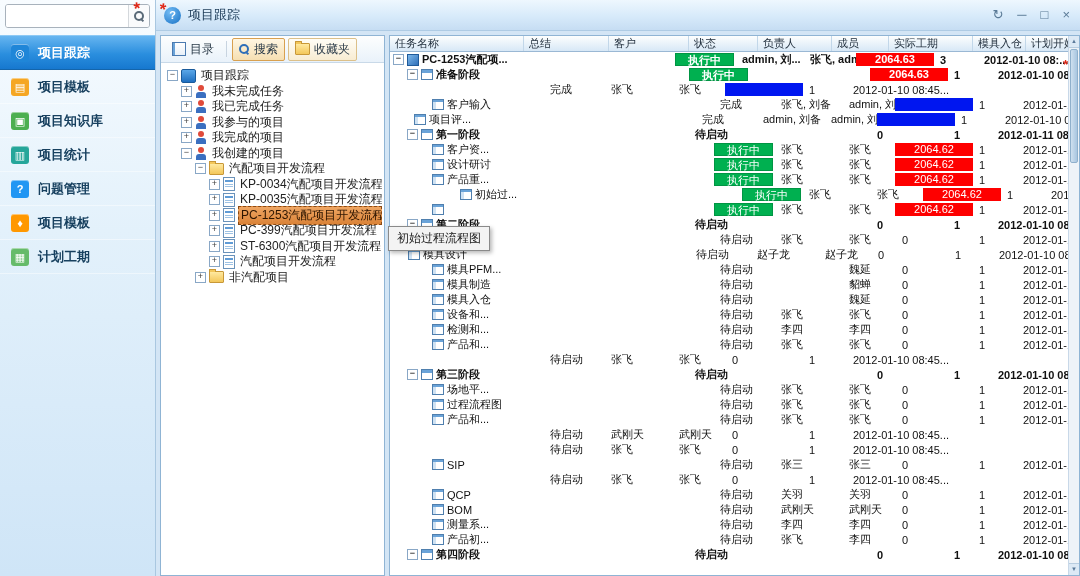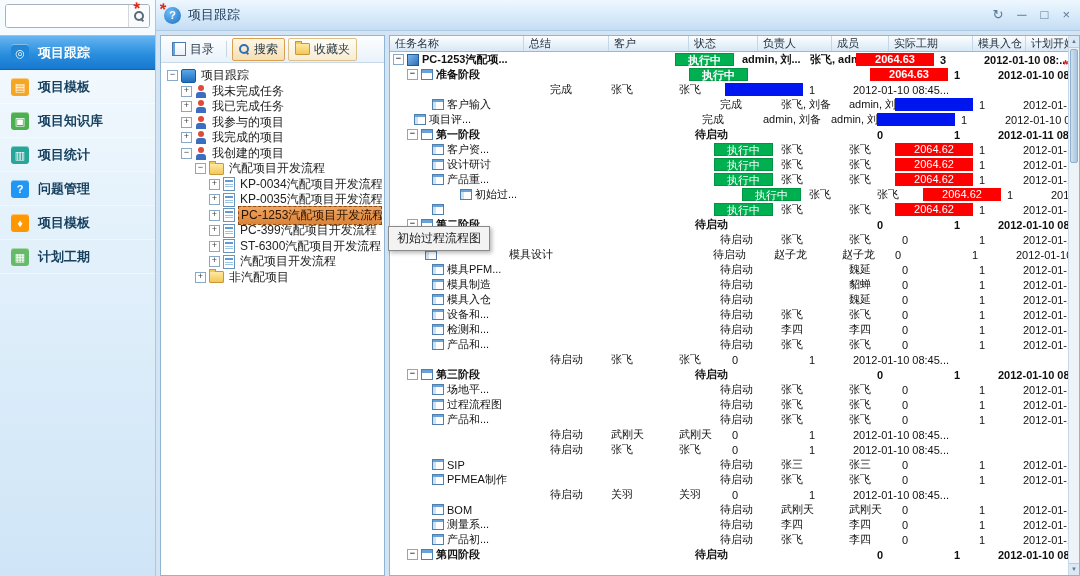--- a/index.html
+++ b/index.html
@@ -645,21 +645,21 @@
                   <span class="numtxt">0</span>
                 </div>
                 <div class="cell planned" style="width: 47px;">
                   <span class="ctext">1</span>
                 </div>
                 <div class="cell start">
                   <span class="ctext">2012-01-10 08:45...</span>
                 </div>
               </div>
               <div class="trow">
-                <div class="cell name" style="width: 128px; padding-left: 35px; justify-content: space-between;">
+                <div class="cell name" style="width: 128px; padding-left: 18px;">
                   <span class="gi gi-task"></span>
                   <span class="nm">模具设计</span>
                 </div>
                 <div class="cell summary" style="width: 79px;">
                   <span class="ctext"></span>
                 </div>
                 <div class="cell customer" style="width: 74px;">
                   <span class="ctext"></span>
                 </div>
                 <div class="cell status" style="width: 63px;">
@@ -1084,50 +1084,50 @@
                   <span class="numtxt">0</span>
                 </div>
                 <div class="cell planned" style="width: 47px;">
                   <span class="ctext">1</span>
                 </div>
                 <div class="cell start">
                   <span class="ctext">2012-01-10 08:45...</span>
                 </div>
               </div>
               <div class="trow">
-                <div class="cell name" style="width: 128px; padding-left: 42px;">
-                  <span class="gi gi-task"></span>
-                  <span class="nm">PFMEA制作</span>
-                </div>
-                <div class="cell summary" style="width: 79px;">
-                  <span class="ctext"></span>
-                </div>
-                <div class="cell customer" style="width: 74px;">
-                  <span class="ctext"></span>
-                </div>
-                <div class="cell status" style="width: 63px;">
-                  <span class="plain-status">待启动</span>
-                </div>
-                <div class="cell owner" style="width: 68px;">
-                  <span class="ctext">张飞</span>
-                </div>
-                <div class="cell members" style="width: 51px;">
-                  <span class="ctext">张飞</span>
-                </div>
-                <div class="cell actual" style="width: 78px;">
-                  <span class="numtxt">0</span>
-                </div>
-                <div class="cell planned" style="width: 47px;">
-                  <span class="ctext">1</span>
-                </div>
-                <div class="cell start">
-                  <span class="ctext">2012-01-10 08:45...</span>
-                </div>
-              </div>
-              <div class="trow">
+                <div class="cell summary" style="width: 79px;">
+                  <span class="ctext"></span>
+                </div>
+                <div class="cell customer" style="width: 74px;">
+                  <span class="ctext"></span>
+                </div>
+                <div class="cell status" style="width: 63px;">
+                  <span class="plain-status">待启动</span>
+                </div>
+                <div class="cell owner" style="width: 68px;">
+                  <span class="ctext">张飞</span>
+                </div>
+                <div class="cell members" style="width: 51px;">
+                  <span class="ctext">张飞</span>
+                </div>
+                <div class="cell actual" style="width: 78px;">
+                  <span class="numtxt">0</span>
+                </div>
+                <div class="cell planned" style="width: 47px;">
+                  <span class="ctext">1</span>
+                </div>
+                <div class="cell start">
+                  <span class="ctext">2012-01-10 08:45...</span>
+                </div>
+              </div>
+              <div class="trow">
+                <div class="cell name" style="width: 128px; padding-left: 42px;">
+                  <span class="gi gi-task"></span>
+                  <span class="nm">QCP</span>
+                </div>
                 <div class="cell summary" style="width: 79px;">
                   <span class="ctext"></span>
                 </div>
                 <div class="cell customer" style="width: 74px;">
                   <span class="ctext"></span>
                 </div>
                 <div class="cell status" style="width: 63px;">
                   <span class="plain-status">待启动</span>
                 </div>
                 <div class="cell owner" style="width: 68px;">

